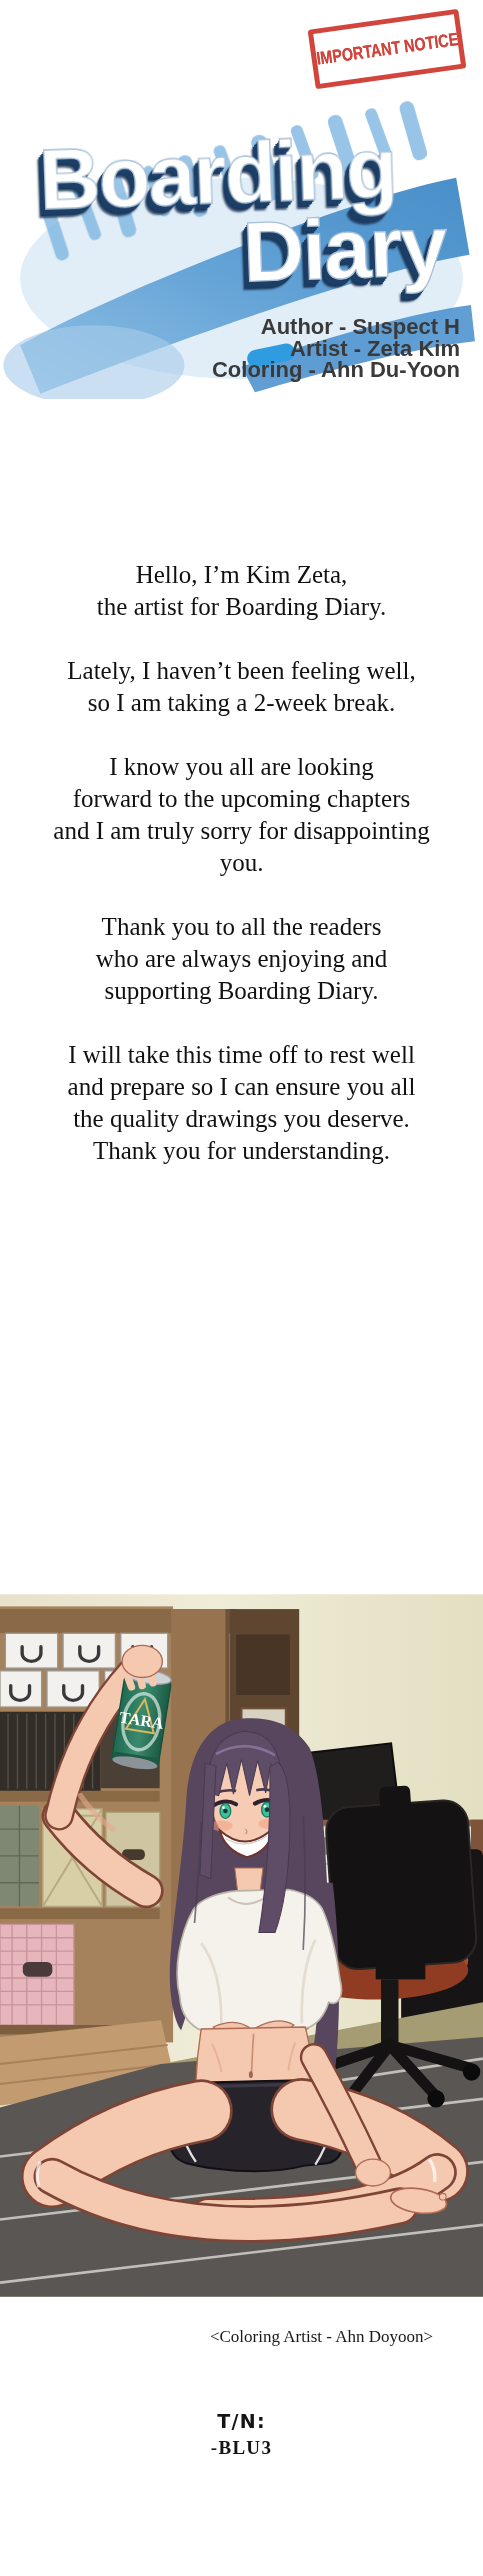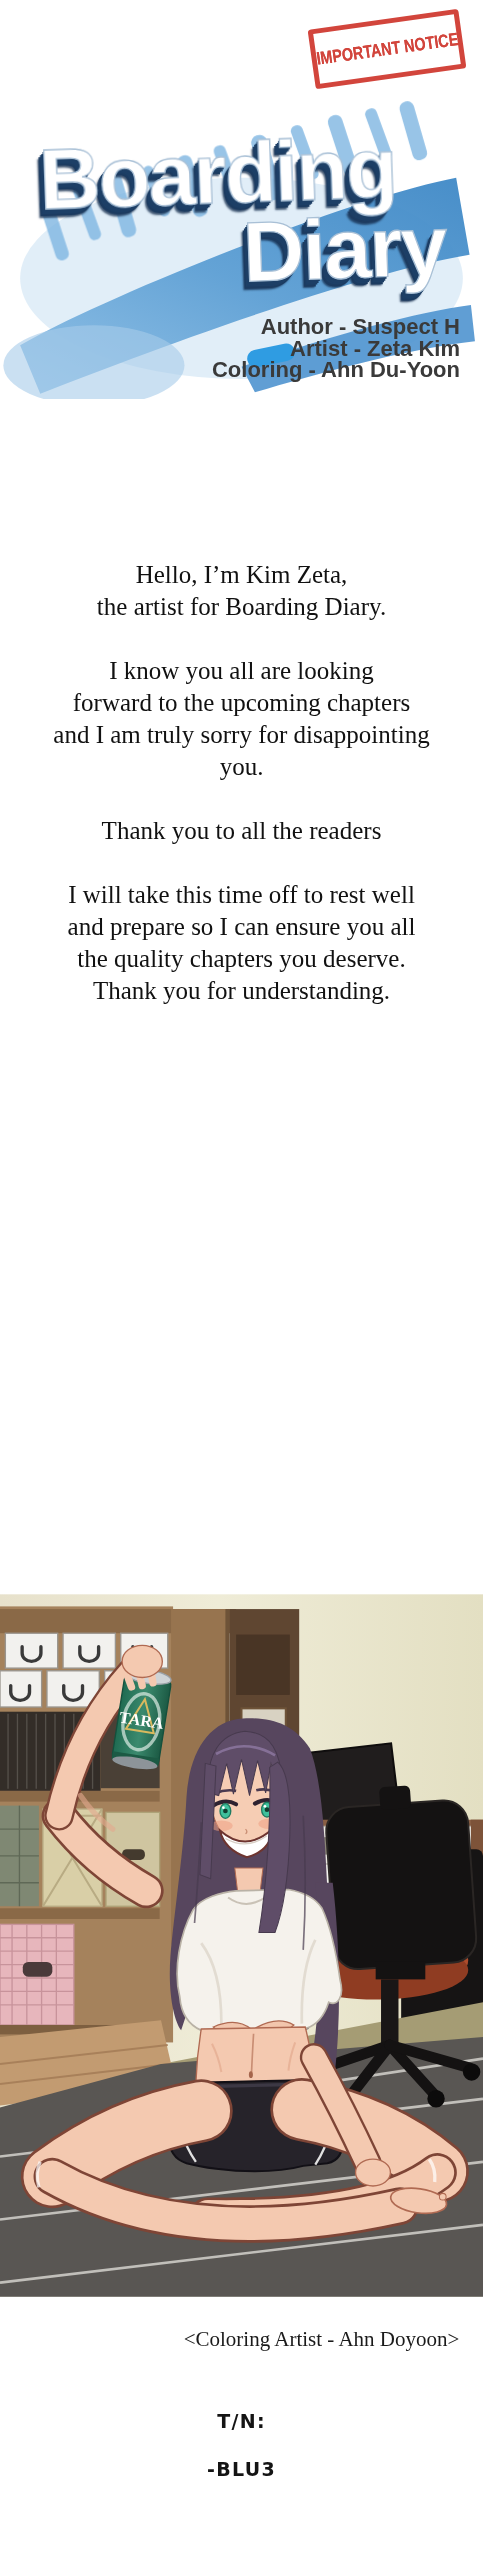--- a/index.html
+++ b/index.html
@@ -34,25 +34,25 @@
           font-family:"Liberation Serif",serif;font-size:25px;line-height:32px;color:#111111;}
   .notice p{margin:32px 0 0 0;}
   .notice p:first-child{margin-top:0;}
   .nl{display:block;}
 
   
   .illustration{position:absolute;left:0;top:1594px;width:483px;height:703px;}
 
   
   .coloring-credit{position:absolute;left:160px;top:2327px;width:323px;text-align:center;
-          font-family:"Liberation Serif",serif;font-size:21px;color:#1a1a1a;}
+          font-family:"Liberation Serif",serif;font-size:17px;color:#1a1a1a;}
   .tn{position:absolute;left:0;top:2409px;width:483px;text-align:center;
       font-family:"DejaVu Sans",sans-serif;font-weight:bold;color:#141414;
       font-size:19px;line-height:25.5px;letter-spacing:1.3px;}
-  .tn .sig{margin-top:22px;}
+  .tn .sig{font-family:Liberation Serif, serif;}
 </style>
 </head>
 <body>
 
 <div class="page">
 
   <div class="stamp">
     <span>IMPORTANT NOTICE</span>
   </div>
 
@@ -93,32 +93,38 @@
     <div>Artist - Zeta Kim</div>
     <div>Coloring - Ahn Du-Yoon</div>
   </div>
 
   <div class="notice">
     <p>
       <span class="nl">Hello, I’m Kim Zeta,</span>
       <span class="nl">the artist for Boarding Diary.</span>
     </p>
     <p>
+      <span class="nl">Lately, I haven’t been feeling well,</span>
+      <span class="nl">so I am taking a 2-week break.</span>
+    </p>
+    <p>
       <span class="nl">I know you all are looking</span>
       <span class="nl">forward to the upcoming chapters</span>
       <span class="nl">and I am truly sorry for disappointing</span>
       <span class="nl">you.</span>
     </p>
     <p>
       <span class="nl">Thank you to all the readers</span>
+      <span class="nl">who are always enjoying and</span>
+      <span class="nl">supporting Boarding Diary.</span>
     </p>
     <p>
       <span class="nl">I will take this time off to rest well</span>
       <span class="nl">and prepare so I can ensure you all</span>
-      <span class="nl">the quality chapters you deserve.</span>
+      <span class="nl">the quality drawings you deserve.</span>
       <span class="nl">Thank you for understanding.</span>
     </p>
   </div>
 
   <div class="illustration">
   <svg width="483" height="703" viewBox="0 0 720 1047">
     <defs>
       <linearGradient id="wallGrad" x1="0" y1="0" x2="1" y2="0">
         <stop offset="0" stop-color="#e7e1cb"></stop>
             <stop offset=".45" stop-color="#efecd7"></stop>

